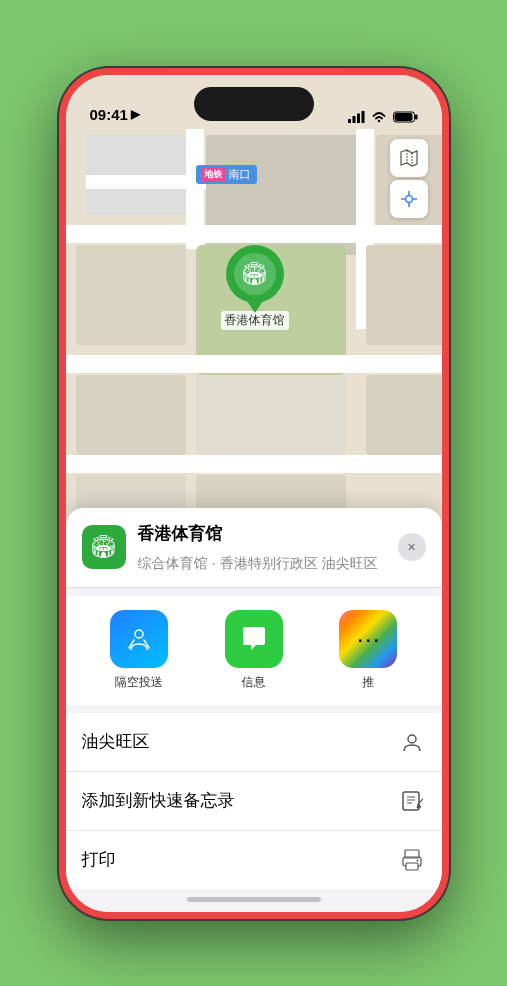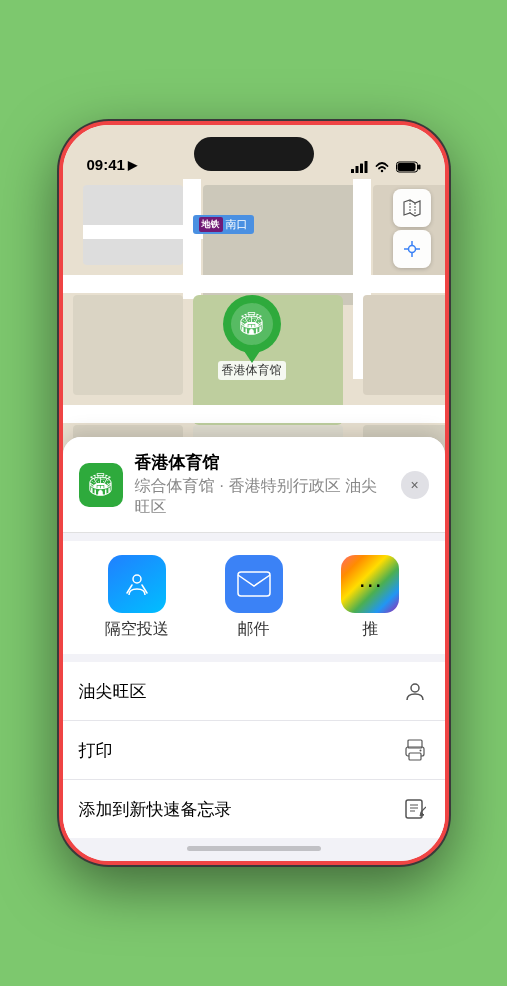--- a/index.html
+++ b/index.html
@@ -7,26 +7,26 @@
       width: 507px;
       height: 986px;
       background: #7dc86e;
       display: flex;
       align-items: center;
       justify-content: center;
       font-family: -apple-system, 'PingFang SC', 'Helvetica Neue', sans-serif;
     }
     .phone-frame {
       width: 390px;
-      height: 744px;
+      height: 851px;
       background: #f5f5f5;
       border-radius: 50px;
       overflow: hidden;
       position: relative;
-      border: 4px solid #ef4444;
+      border: 7px solid #ef4444;
       box-shadow: 0 0 0 2px #3a3a3a, 0 20px 60px rgba(0,0,0,0.5);
     }
     
     .dynamic-island {
       position: absolute;
       top: 12px;
       left: 50%;
       transform: translateX(-50%);
       width: 120px;
       height: 34px;
@@ -217,23 +217,23 @@
     }
     .location-info {
       flex: 1;
     }
     .location-name {
       font-size: 17px;
       font-weight: 600;
       color: #000;
     }
     .location-subtitle {
-      font-size: 16px;
+      font-size: 14px;
       color: #888;
-      margin-top: 2px;
+      margin-top: 10px;
     }
     .close-btn {
       width: 28px;
       height: 28px;
       background: #e0e0e5;
       border-radius: 50%;
       display: flex;
       align-items: center;
       justify-content: center;
       color: #666;
@@ -270,21 +270,21 @@
     .share-icon.airdrop {
       background: linear-gradient(145deg, #2080ff, #00bfff);
     }
     .share-icon.messages {
       background: #2ecc40;
     }
     .share-icon.mail {
       background: #3b82f6;
     }
     .share-label {
-      font-size: 16px;
+      font-size: 12px;
       color: #333;
       text-align: right;
     }
     
     .action-rows {
       background: white;
       margin-top: 8px;
     }
     .action-row {
       display: flex;
@@ -368,21 +368,21 @@
     <div class="map-block" style="top:170px;left:300px;width:90px;height:100px;"></div>
     <div class="map-road-h" style="top:280px;left:0;right:0;width:100%;"></div>
     <div class="map-block" style="top:300px;left:10px;width:110px;height:80px;background:#d8d2c2;"></div>
     <div class="map-block" style="top:300px;left:130px;width:150px;height:80px;background:#e0ddd0;"></div>
     <div class="map-block" style="top:300px;left:300px;width:90px;height:80px;background:#d5d0c0;"></div>
     <div class="map-road-h" style="top:380px;left:0;right:0;width:100%;"></div>
     <div class="map-block" style="top:400px;left:10px;width:110px;height:70px;background:#ddd8c8;"></div>
     <div class="map-block" style="top:400px;left:130px;width:150px;height:60px;background:#d8d3c2;"></div>
 
     <div class="station-label">
-      <span style="background:#701a75;color:white;font-size:9px;padding:1px 3px;border-radius:2px;font-weight:700;">地铁</span>
+      <span style="background:#ec4899;color:white;font-size:9px;padding:1px 3px;border-radius:2px;font-weight:700;">地铁</span>
       <span>南口</span>
     </div>
 
     <div class="map-pin-container">
       <div class="map-pin-circle">
         <div class="map-pin-inner">
           🏟
         </div>
       </div>
       <div class="map-pin-label">香港体育馆</div>
@@ -428,30 +428,29 @@
           <svg width="30" height="30" viewBox="0 0 30 30">
             <circle cx="15" cy="10" r="4" stroke="white" stroke-width="1.5" fill="none"></circle>
             <path d="M7 26 Q7 20 15 20 Q23 20 23 26" stroke="white" stroke-width="1.5" fill="none"></path>
             <path d="M10 16 L5 24" stroke="white" stroke-width="1.5" stroke-linecap="round"></path>
             <path d="M20 16 L25 24" stroke="white" stroke-width="1.5" stroke-linecap="round"></path>
           </svg>
         </div>
         <span class="share-label">隔空投送</span>
       </div>
 
-
       <div class="share-item">
-        <div class="share-icon mail">
-          <svg width="34" height="26" viewBox="0 0 34 26">
-            <rect x="1" y="1" width="32" height="24" rx="3" fill="none" stroke="white" stroke-width="1.5"></rect>
-            <path d="M1 4 L17 15 L33 4" stroke="white" stroke-width="1.5" fill="none"></path>
-          </svg>
-        </div>
-        <span class="share-label">邮件</span>
-      </div>
+        <div class="share-icon messages">
+          <svg width="32" height="32" viewBox="0 0 32 32">
+            <path d="M5 6 Q5 4 7 4 L25 4 Q27 4 27 6 L27 20 Q27 22 25 22 L18 22 L13 27 L13 22 L7 22 Q5 22 5 20 Z" fill="white"></path>
+          </svg>
+        </div>
+        <span class="share-label">信息</span>
+      </div>
+
 
 
       <div class="share-item">
         <div style="width:58px;height:58px;border-radius:14px;overflow:hidden;display:flex;align-items:center;justify-content:center;background:linear-gradient(135deg,#ff6b6b 0%,#ff8c00 20%,#ffdd00 40%,#4caf50 60%,#2196f3 80%,#9c27b0 100%);">
           <span style="font-size:24px;">···</span>
         </div>
         <span class="share-label">推</span>
       </div>
     </div>
 
@@ -461,43 +460,43 @@
       <div class="action-row">
         <span class="action-text">油尖旺区</span>
         <div class="action-icon-right">
           <svg width="22" height="22" viewBox="0 0 22 22">
             <circle cx="11" cy="8" r="4" stroke="#555" stroke-width="1.5" fill="none"></circle>
             <path d="M3 20 Q3 14 11 14 Q19 14 19 20" stroke="#555" stroke-width="1.5" fill="none"></path>
           </svg>
         </div>
       </div>
 
-
-      <div class="action-row">
-        <span class="action-text">打印</span>
-        <div class="action-icon-right">
-          <svg width="22" height="22" viewBox="0 0 22 22">
-            <rect x="4" y="1" width="14" height="8" rx="1" stroke="#555" stroke-width="1.2" fill="none"></rect>
-            <rect x="2" y="8" width="18" height="9" rx="2" stroke="#555" stroke-width="1.2" fill="none"></rect>
-            <rect x="5" y="14" width="12" height="7" rx="1" stroke="#555" stroke-width="1.2" fill="white"></rect>
-            <circle cx="16.5" cy="11.5" r="1" fill="#555"></circle>
-          </svg>
-        </div>
-      </div>
 
       <div class="action-row">
         <span class="action-text">添加到新快速备忘录</span>
         <div class="action-icon-right">
           <svg width="22" height="22" viewBox="0 0 22 22">
             <rect x="2" y="2" width="16" height="18" rx="2" stroke="#555" stroke-width="1.5" fill="none"></rect>
             <line x1="6" y1="7" x2="14" y2="7" stroke="#555" stroke-width="1.2"></line>
             <line x1="6" y1="10" x2="14" y2="10" stroke="#555" stroke-width="1.2"></line>
             <line x1="6" y1="13" x2="11" y2="13" stroke="#555" stroke-width="1.2"></line>
             <path d="M17 14 L22 9" stroke="#555" stroke-width="1.2"></path>
             <path d="M17 14 L16 18 L20 17 Z" stroke="#555" stroke-width="1" fill="#555"></path>
           </svg>
         </div>
       </div>
+
+      <div class="action-row">
+        <span class="action-text">打印</span>
+        <div class="action-icon-right">
+          <svg width="22" height="22" viewBox="0 0 22 22">
+            <rect x="4" y="1" width="14" height="8" rx="1" stroke="#555" stroke-width="1.2" fill="none"></rect>
+            <rect x="2" y="8" width="18" height="9" rx="2" stroke="#555" stroke-width="1.2" fill="none"></rect>
+            <rect x="5" y="14" width="12" height="7" rx="1" stroke="#555" stroke-width="1.2" fill="white"></rect>
+            <circle cx="16.5" cy="11.5" r="1" fill="#555"></circle>
+          </svg>
+        </div>
+      </div>
     </div>
 
     <div class="home-indicator"></div>
   </div>
 </div>
 
 </body></html>

